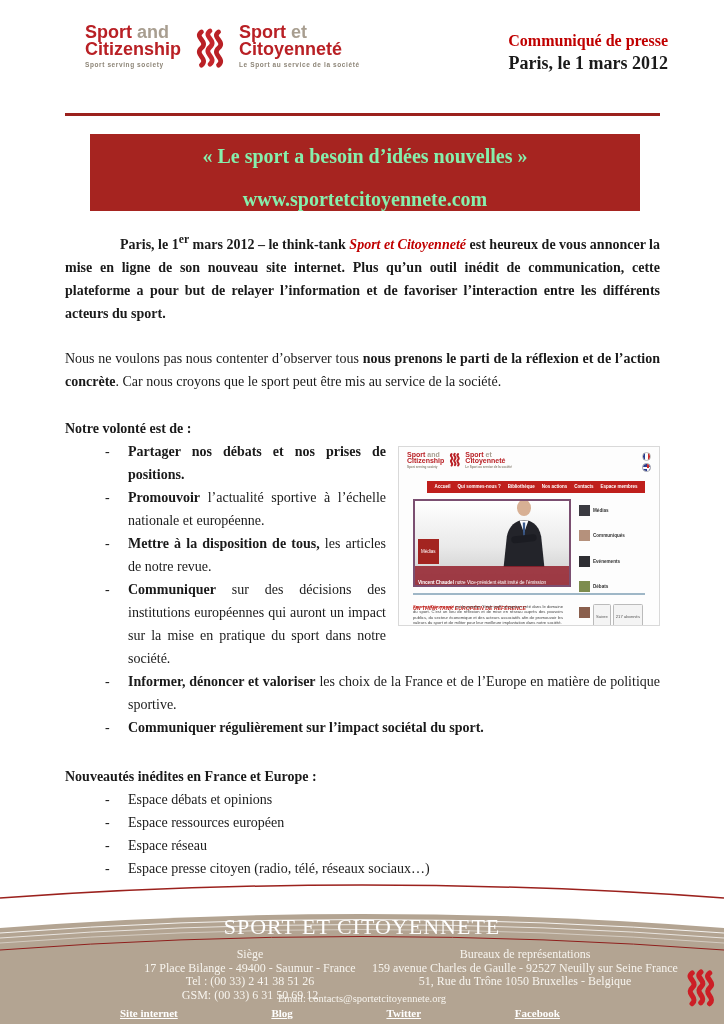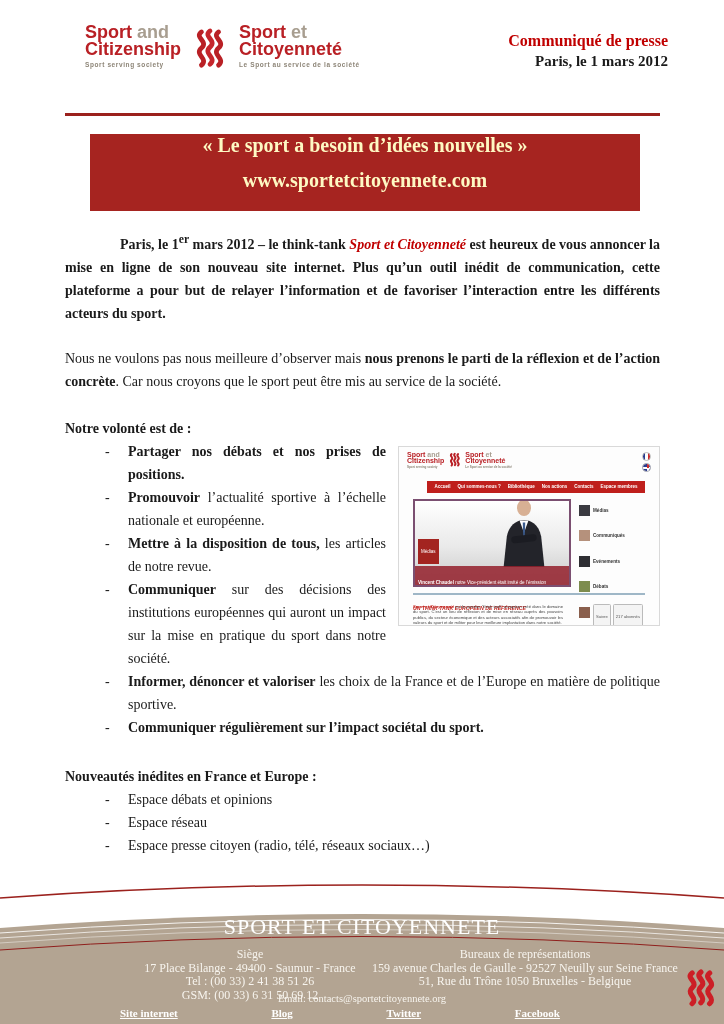--- a/index.html
+++ b/index.html
@@ -13,27 +13,27 @@
   .header { position:absolute; top:24px; left:85px; right:56px; display:flex; justify-content:space-between; }
   .logos { display:flex; align-items:flex-start; gap:10px; }
   .lockup { font-family:"Liberation Sans", sans-serif; font-weight:bold; line-height:0.95; }
   .lockup .l1 { font-size:18px; }
   .lockup .l2 { font-size:18px; color:#b92025; }
   .red { color:#b92025; } .gray { color:#a89e90; }
   .tagline { font-size:6.5px; font-weight:bold; color:#8d8head37f; color:#8d8577; letter-spacing:0.6px; margin-top:4px; }
   .sss { width:38px; height:46px; margin-top:2px; }
   .press { text-align:right; margin-top:8px; }
   .press-label { color:#c00000; font-weight:bold; font-size:16px; }
-  .press-date { font-weight:bold; font-size:15px; margin-top:3px; }
+  .press-date { font-weight:bold; font-size:18px; margin-top:3px; }
   .rule { position:absolute; top:113px; left:65px; width:595px; height:3px; background:#9b211d; }
   
   .banner {
     position:absolute; top:134px; left:90px; width:550px; height:77px;
-    background:#a62420; color:#fef9c3; text-align:center;
-    display:flex; flex-direction:column; justify-content:flex-start; gap:12px;
+    background:#a62420; color:#86efac; text-align:center;
+    display:flex; flex-direction:column; justify-content:flex-end; gap:20px;
   }
   .banner .b1 { font-size:20px; font-weight:bold; }
   .banner .b2 { font-size:20px; font-weight:bold; }
   
   .content { position:absolute; top:228px; left:65px; width:595px; font-size:14px; line-height:23px; text-align:justify; }
   .p-intro { font-weight:bold; text-indent:55px; }
   .brand { color:#c00000; font-style:italic; }
   .p-second { margin-top:22px; }
   .bold { font-weight:bold; }
   .h-volonte { margin-top:24px; font-weight:bold; text-align:left; }
@@ -119,21 +119,21 @@
   <div class="rule"></div>
 
   <div class="banner">
     <div class="b1">« Le sport a besoin d’idées nouvelles »</div>
     <div class="b2">www.sportetcitoyennete.com</div>
   </div>
 
   <div class="content">
     <p class="p-intro"><span>Paris, le 1</span><sup>er</sup><span> mars 2012 – le think-tank </span><span class="brand">Sport et Citoyenneté</span><span> est heureux de vous annoncer la mise en ligne de son nouveau site internet. Plus qu’un outil inédit de communication, cette plateforme a pour but de relayer l’information et de favoriser l’interaction entre les différents acteurs du sport.</span></p>
 
-    <p class="p-second"><span>Nous ne voulons pas nous meilleure d’observer mais </span><span class="bold">nous prenons le parti de la réflexion et de l’action concrète</span><span>. Car nous croyons que le sport peut être mis au service de la société.</span></p>
+    <p class="p-second"><span>Nous ne voulons pas nous contenter d’observer tous </span><span class="bold">nous prenons le parti de la réflexion et de l’action concrète</span><span>. Car nous croyons que le sport peut être mis au service de la société.</span></p>
 
     <p class="h-volonte">Notre volonté est de :</p>
 
     <div class="shot-float">
       <div class="shot">
         <div class="shot-header">
           <div class="s-lockup">
             <div class="l1"><span class="red">Sport</span> <span class="gray">and</span></div>
             <div class="l2 red">Citizenship</div>
             <div class="s-tag">Sport serving society</div>
@@ -215,20 +215,21 @@
       <li><span class="bold">Promouvoir</span><span> l’actualité sportive à l’échelle nationale et européenne.</span></li>
       <li><span class="bold">Mettre à la disposition de tous,</span><span> les articles de notre revue.</span></li>
       <li><span class="bold">Communiquer</span><span> sur des décisions des institutions européennes qui auront un impact sur la mise en pratique du sport dans notre société.</span></li>
       <li><span class="bold">Informer, dénoncer et valoriser</span><span> les choix de la France et de l’Europe en matière de politique sportive.</span></li>
       <li><span class="bold">Communiquer régulièrement sur  l’impact sociétal du sport.</span><span></span></li>
     </ul>
 
     <p class="h-nouveautes">Nouveautés inédites en France et Europe :</p>
     <ul class="dash">
       <li>Espace débats et opinions</li>
+      <li>Espace ressources européen</li>
       <li>Espace réseau</li>
       <li>Espace presse citoyen (radio, télé, réseaux sociaux…)</li>
     </ul>
   </div>
 
   <div class="footer">
     <svg class="curves" viewBox="0 0 724 144" preserveAspectRatio="none">
       <path d="M0 18 Q362 -8 724 18" fill="none" stroke="#9b211d" stroke-width="1.5"></path>
       <path d="M0 48 Q362 20 724 48 L724 144 L0 144 Z" fill="#b3a492"></path>
       <path d="M0 53 Q362 26 724 53" fill="none" stroke="#ffffff" stroke-width="1" opacity="0.85"></path>

